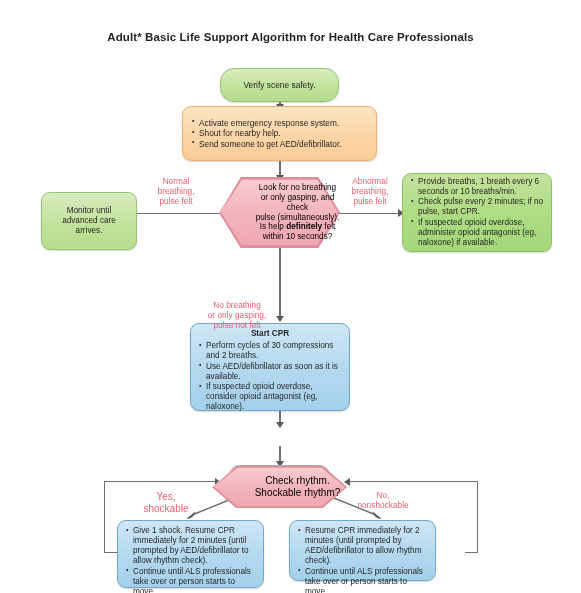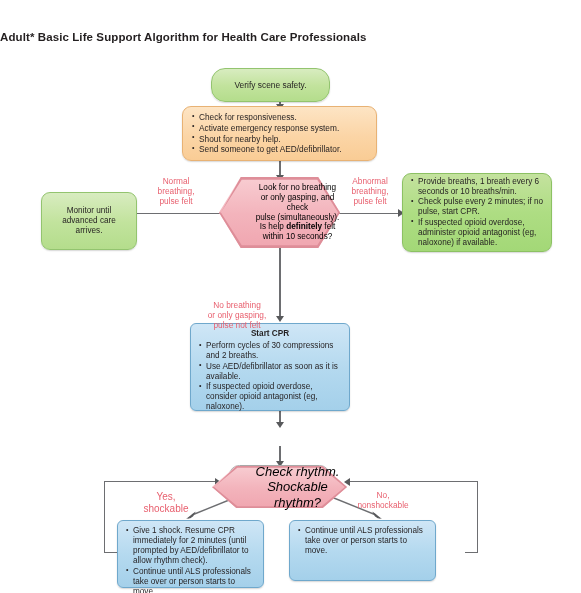--- a/index.html
+++ b/index.html
@@ -13,21 +13,21 @@
     position: relative;
     font-family: "Liberation Sans", sans-serif;
     overflow: hidden;
   }
 
   #diagram-title {
     position: absolute;
     left: 0;
     top: 31px;
     width: 581px;
-    text-align: left;
+    text-align: center;
     font-size: 11.5px;
     font-weight: bold;
     color: #231f20;
     letter-spacing: 0.1px;
   }
 
   .node {
     position: absolute;
     box-sizing: border-box;
     color: #231f20;
@@ -53,21 +53,20 @@
     background: linear-gradient(180deg, #c4e29e 0%, #aedd83 50%, #a3d877 100%);
     border-color: #8cc163;
   }
   .fill-orange {
     background: linear-gradient(180deg, #fde4c4 0%, #fbd5a6 55%, #f9cc95 100%);
     border-color: #e8b274;
   }
   .fill-blue {
     background: linear-gradient(180deg, #cfe6f6 0%, #b4d9ef 52%, #a4d0ea 100%);
     border-color: #6fa8cc;
-    border-radius: 6px;
   }
   .fill-gray {
     background: linear-gradient(180deg, #f2f2f2 0%, #e2e2e2 55%, #d8d8d8 100%);
     border-color: #a8a8a8;
   }
 
   
   .hex {
     position: absolute;
     display: flex;
@@ -207,27 +206,26 @@
 <div class="conn h" style="left:104px; top:551.5px; width:13px;"></div>
 <div class="conn v" style="left:104px; top:481px; height:71px;"></div>
 <div class="conn h" style="left:104px; top:481px; width:113px;"></div>
 <div class="arrow right" style="left:215px; top:478px;"></div>
 
 <div class="conn h" style="left:465px; top:551.5px; width:13px;"></div>
 <div class="conn v" style="left:477px; top:481px; height:71px;"></div>
 <div class="conn h" style="left:348px; top:481px; width:130px;"></div>
 <div class="arrow left" style="left:344px; top:478px;"></div>
 
-<div class="node rrect stadium fill-green-light" style="left:211px; top:68px; width:119px; height:34px; font-size:8.4px;">
+<div class="node rrect stadium fill-green-light" style="left:220px; top:68px; width:119px; height:34px; font-size:8.4px;">
   <span class="center-text">Verify scene safety.</span>
 </div>
 
 <div class="node rrect fill-orange" style="left:182px; top:106px; width:195px; height:55px; font-size:8.3px; padding:5px 8px 5px 9px; justify-content:flex-start;">
   <ul class="bullets">
-    <li>Check for responsiveness.</li>
     <li>Activate emergency response system.</li>
     <li>Shout for nearby help.</li>
     <li>Send someone to get AED/defibrillator.</li>
   </ul>
 </div>
 
 <div class="hex" style="left:219px; top:177px; width:121px; height:71px; font-size:8.2px;">
   <div class="hexbg"></div>
   <div class="hexborder"></div>
   <div class="hextext">
@@ -261,38 +259,39 @@
     <li>Perform cycles of 30 compressions and 2 breaths.</li>
     <li>Use AED/defibrillator as soon as it is available.</li>
     <li>If suspected opioid overdose, consider opioid antagonist (eg, naloxone).</li>
   </ul>
 </div>
 
 <div class="node rrect stadium fill-gray" style="left:229px; top:425px; width:101px; height:21px; font-size:8.3px;margin-top:40px;">
   <span class="center-text">AED arrives.</span>
 </div>
 
-<div class="hex" style="left:212px; top:466px; width:135px; height:42px; font-size:13px;font-style:italic;">
+<div class="hex" style="left:212px; top:466px; width:135px; height:42px; font-size:10px;">
   <div class="hexbg"></div>
   <div class="hexborder"></div>
   <div class="hextext">
     <div>Check rhythm.</div>
     <div>Shockable rhythm?</div>
   </div>
 </div>
 
 <div class="node rrect fill-blue" style="left:117px; top:520px; width:147px; height:68px; font-size:8.2px; padding:5px 6px 5px 8px; justify-content:flex-start; align-items:flex-start;">
   <ul class="bullets">
     <li>Give 1 shock. Resume CPR immediately for 2 minutes (until prompted by AED/defibrillator to allow rhythm check).</li>
     <li>Continue until ALS professionals take over or person starts to move.</li>
   </ul>
 </div>
 
 <div class="node rrect fill-blue" style="left:289px; top:520px; width:147px; height:61px; font-size:8.2px; padding:5px 6px 5px 8px; justify-content:flex-start; align-items:flex-start;">
   <ul class="bullets">
+    <li>Resume CPR immediately for 2 minutes (until prompted by AED/defibrillator to allow rhythm check).</li>
     <li>Continue until ALS professionals take over or person starts to move.</li>
   </ul>
 </div>
 
 <div class="branch-label" style="left:136px; top:177px; width:80px; font-size:8.3px;">
   <div>Normal</div>
   <div>breathing,</div>
   <div>pulse felt</div>
 </div>
 

